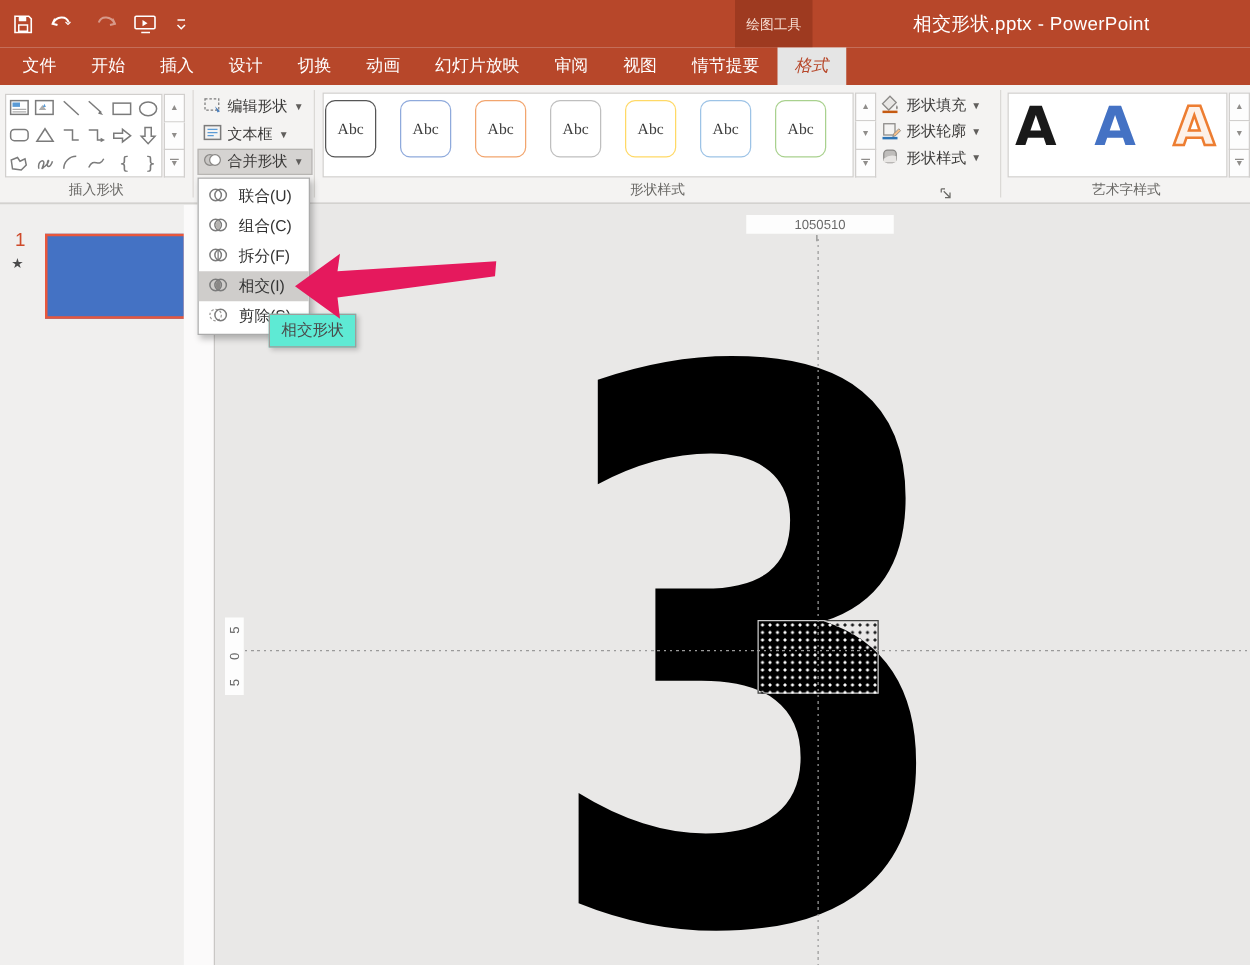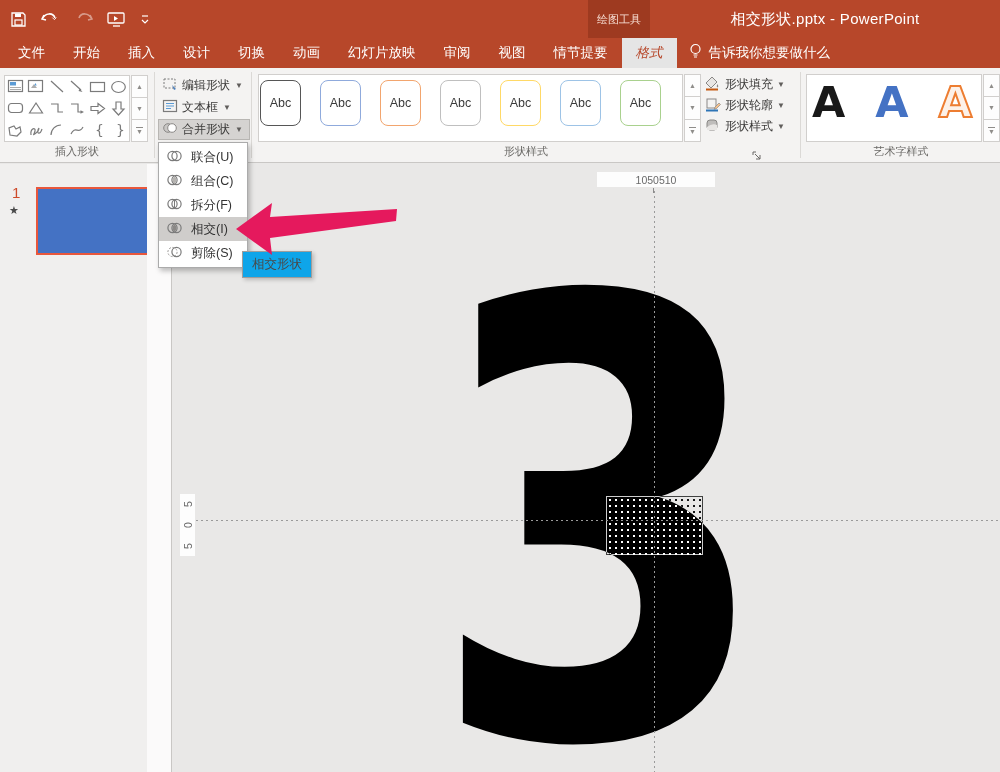--- a/index.html
+++ b/index.html
@@ -49,21 +49,21 @@
   .mid-btn { position:absolute; left:2px; width:92px; height:21px; display:flex; align-items:center; gap:4px;
     font-size:12px; color:#3b3a39; padding-left:3px; cursor:pointer; border:1px solid transparent; }
   .mid-btn .caret { font-size:8px; color:#605e5c; margin-left:1px; }
   .mid-btn.hl { background:#d5d3d1; border-color:#b8b6b3; }
 
   
   #grp-styles { position:absolute; left:252px; top:0; width:548px; height:94px; }
   #styles-box { left:6px; top:6px; width:425px; height:68px; }
   #swatch-row { position:absolute; left:8px; top:12px; display:flex; gap:19px; }
   .swatch { width:41px; height:46px; border-radius:8px; background:#fff; display:flex; align-items:center;
-    justify-content:center; font-size:12.5px; color:#3b3b3b; cursor:pointer; }
+    justify-content:center; font-size:12.5px; color:#3b3b3b; cursor:pointer;font-family:Liberation Serif, serif; }
   #styles-scroll { left:432px; top:6px; height:68px; }
   #style-btns { position:absolute; left:452px; top:6px; width:86px; }
   .style-btn { height:21px; display:flex; align-items:center; gap:4px; font-size:12px; color:#3b3a39; cursor:pointer; }
   .style-btn .caret { font-size:8px; color:#605e5c; }
   #launcher { position:absolute; left:500px; top:80px; width:11px; height:11px; cursor:pointer; }
 
   
   #grp-wordart { position:absolute; left:802px; top:0; width:198px; height:94px; }
   #wordart-box { left:4px; top:6px; width:176px; height:68px; }
   #wordart-row { position:absolute; left:10px; top:8px; width:160px; display:flex; justify-content:space-between; }
@@ -74,22 +74,22 @@
   #wordart-scroll { left:181px; top:6px; height:68px; }
 
   
   #merge-menu { position:absolute; left:158px; top:142px; width:90px; background:#fff;
     border:1px solid #ababab; box-shadow:2px 3px 5px rgba(0,0,0,.25); z-index:20; padding:2px 0; }
   .menu-item { height:24px; display:flex; align-items:center; gap:8px; padding-left:7px;
     font-size:12.5px; color:#333; cursor:pointer; }
   .menu-item.hl { background:#cfcdcb; }
 
   
-  #tooltip { position:absolute; left:215px; top:251px; z-index:30; background:#0ea5e9; border:1px solid #9f9d9b;
-    box-shadow:2px 2px 4px rgba(0,0,0,.2); font-size:12.5px; color:#4a4a4a; padding:4px 9px;margin-left:27px; }
+  #tooltip { position:absolute; left:215px; top:251px; z-index:30; background:#5eead4; border:1px solid #9f9d9b;
+    box-shadow:2px 2px 4px rgba(0,0,0,.2); font-size:12.5px; color:#4a4a4a; padding:4px 9px; }
 
   
   #anno-arrow { position:absolute; left:230px; top:196px; z-index:40; }
 
   
   #slide-panel { position:absolute; left:0; top:164px; width:147px; height:608px; background:#f0efee; }
   #panel-splitter { position:absolute; left:147px; top:164px; width:25px; height:608px; background:#fbfafa;
     border-right:1px solid #c9c7c5; }
   #slide-num { position:absolute; left:12px; top:20px; color:#ce4a2a; font-size:15px; }
   #anim-star { position:absolute; left:9px; top:40px; color:#4a4a4a; font-size:11px; }
@@ -165,27 +165,20 @@
       <div class="rtab">开始</div>
       <div class="rtab">插入</div>
       <div class="rtab">设计</div>
       <div class="rtab">切换</div>
       <div class="rtab">动画</div>
       <div class="rtab">幻灯片放映</div>
       <div class="rtab">审阅</div>
       <div class="rtab">视图</div>
       <div class="rtab">情节提要</div>
       <div class="rtab active">格式</div>
-      <div id="tellme">
-        <span><svg width="13" height="17" viewBox="0 0 13 17">
-            <circle cx="6.5" cy="6" r="4.5" stroke="#fff" stroke-width="1.2" fill="none"></circle>
-            <path d="M4.5,12 h4 M5,14 h3" stroke="#fff" stroke-width="1.2"></path>
-          </svg></span>
-        <span>告诉我你想要做什么</span>
-      </div>
     </div>
 
   <div id="ribbon">
     <div class="vsep" style="left:154px"></div>
     <div class="vsep" style="left:251px"></div>
     <div class="vsep" style="left:800px"></div>
 
     <div id="grp-insert">
       <div id="shape-grid">
           <div class="cell">

